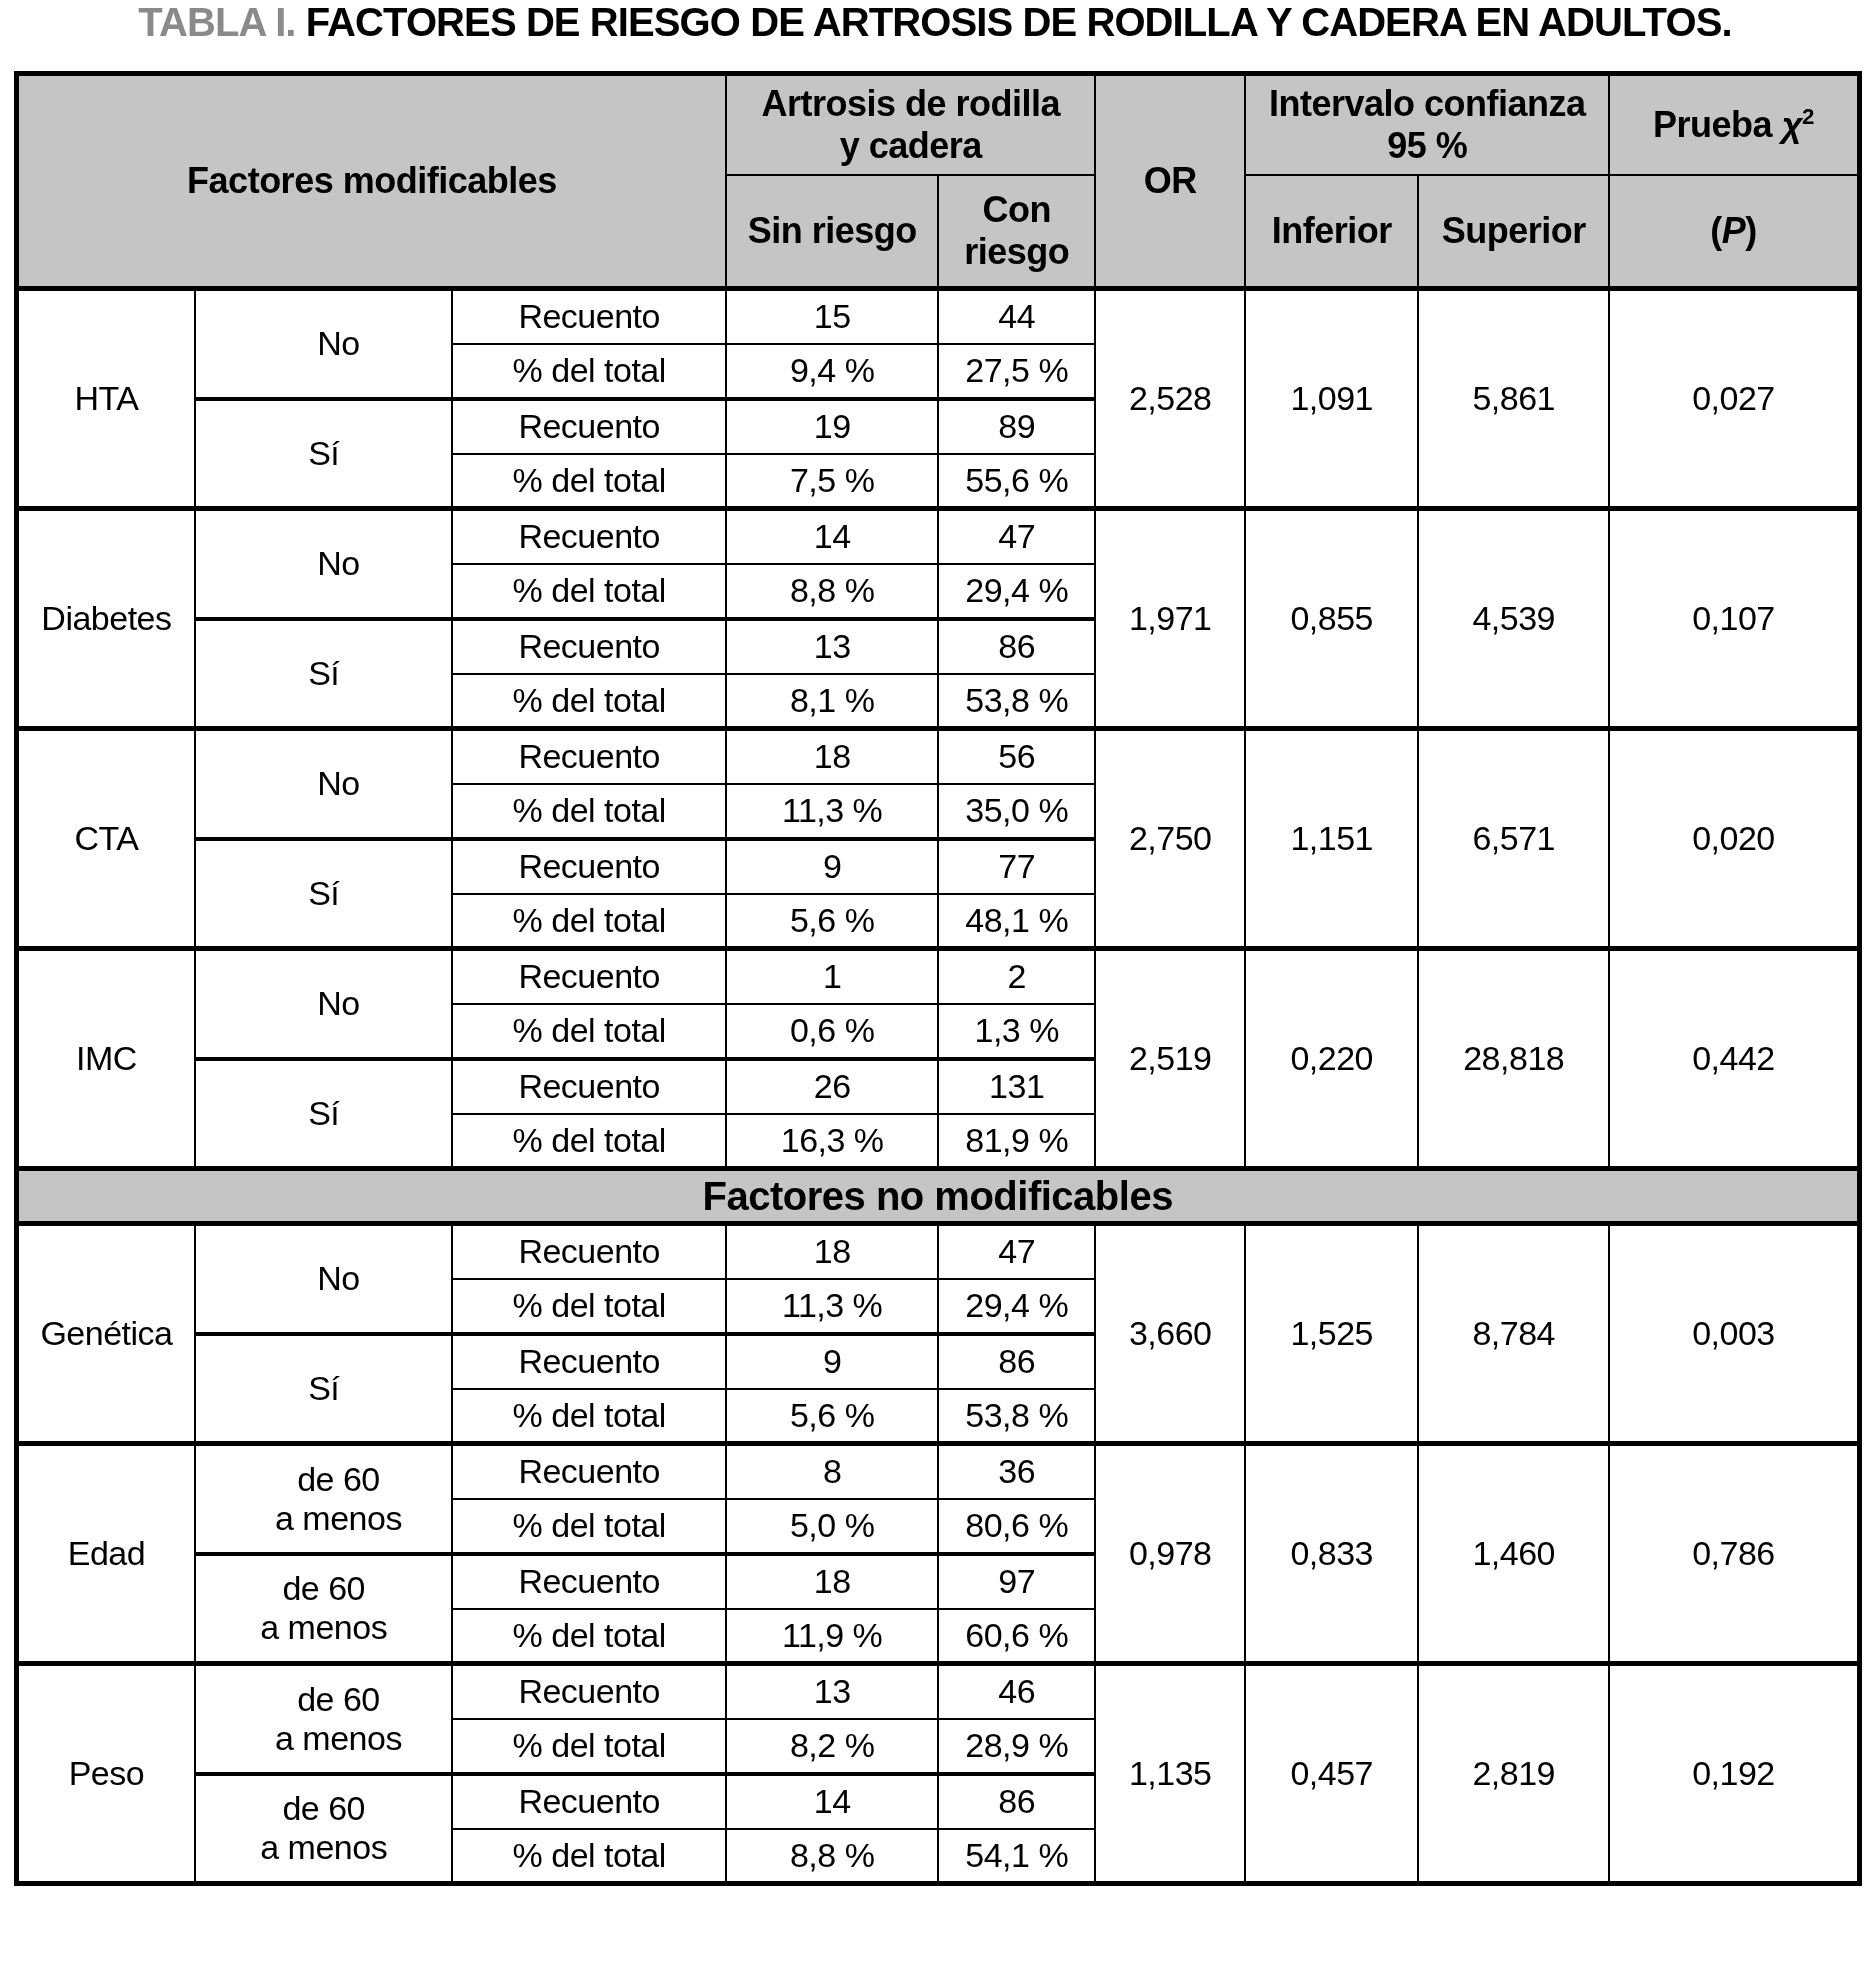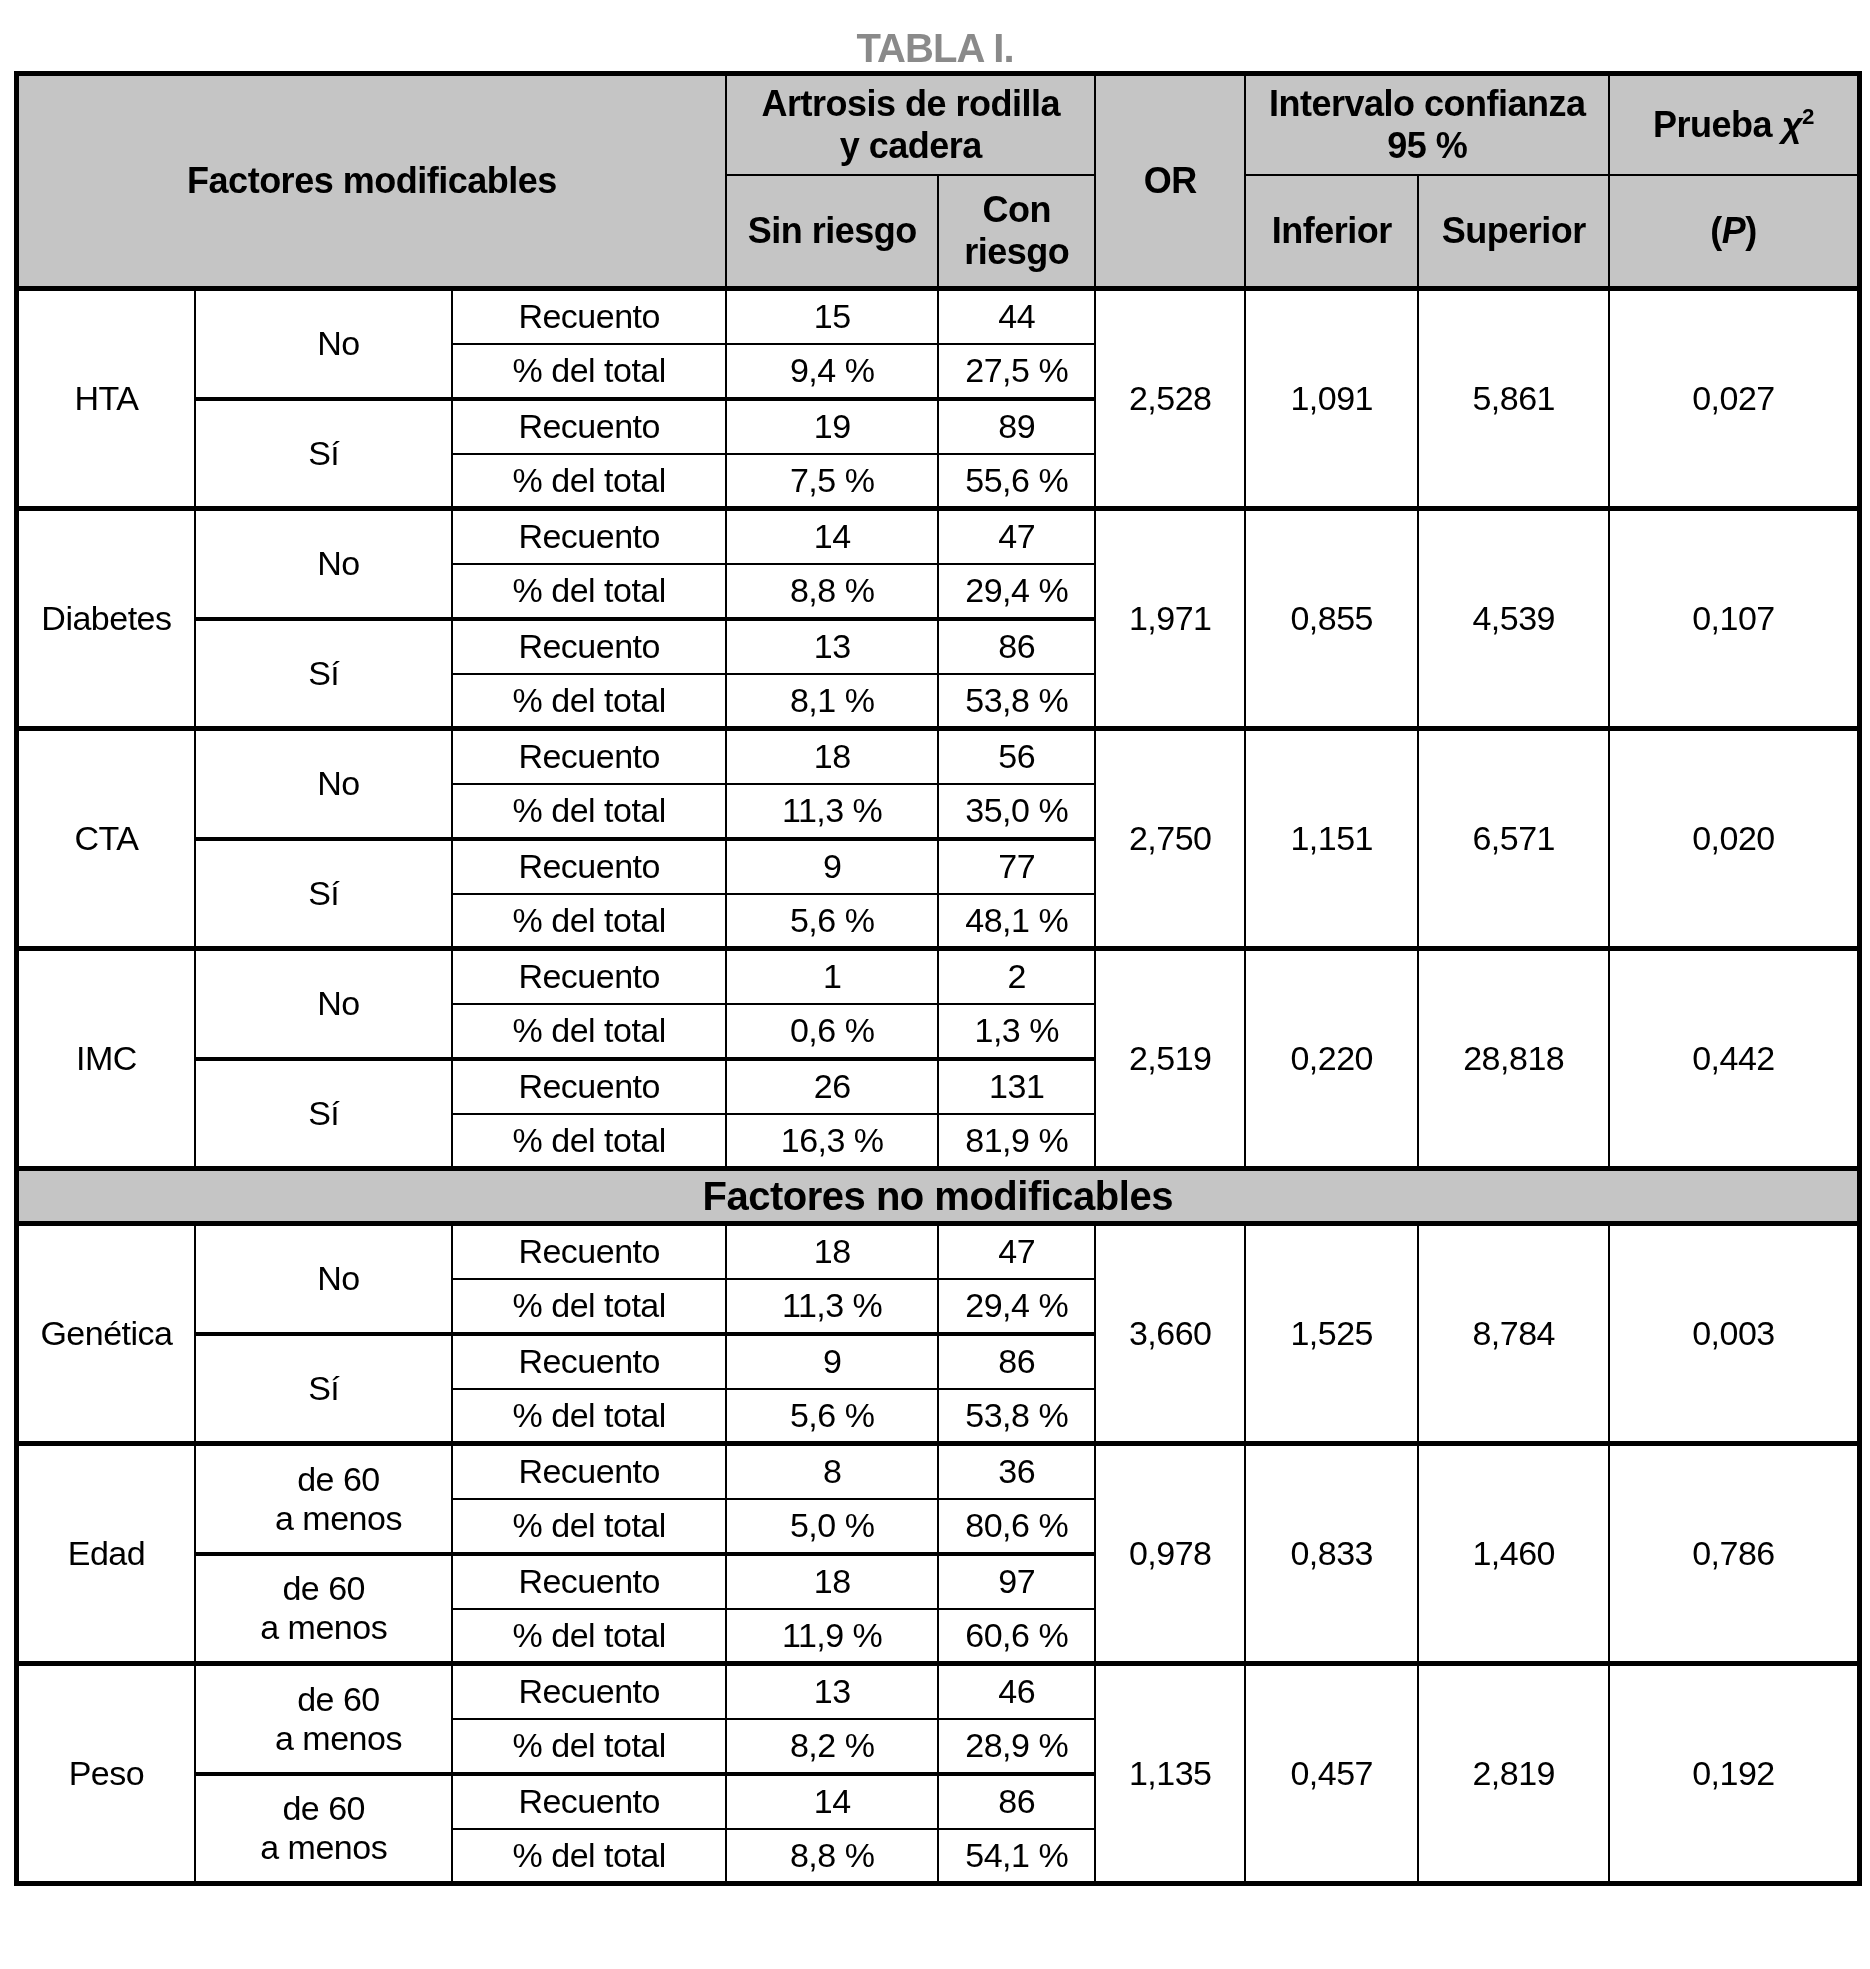--- a/index.html
+++ b/index.html
@@ -4,21 +4,21 @@
 <style>
   html, body { margin: 0; padding: 0; background: #fff; }
   body {
     width: 1870px; height: 1970px;
     font-family: "Liberation Sans", "DejaVu Sans", sans-serif;
     color: #000;
   }
   * { box-sizing: border-box; }
   .title-bar {
     height: 71px;
-    display: flex; align-items: flex-end; justify-content: center;
+    display: flex; align-items: flex-start; justify-content: center;
     font-size: 40px; font-weight: bold; letter-spacing: -0.9px;
     white-space: pre;
     border-radius: 27px;
   }
   .title-bar .tag { color: var(--title_gray, #8a8a8a); }
   table {
     border-collapse: collapse; table-layout: fixed;
     width: 1843px; margin-left: 13.7px;
     border: 5.5px solid var(--border, #000);
   }
@@ -42,21 +42,21 @@
   }
   .pre { white-space: pre-line; margin-left: 24px; }
   td.lvl-sep { border-bottom: 4.6px solid var(--border, #000); padding-left: 35px; }
   tr.r-sep > td { border-bottom: 4.6px solid var(--border, #000); }
   sup { font-size: 62%; vertical-align: super; line-height: 0; }
   .it { font-style: italic; }
 </style>
 </head>
 <body>
 
-<div class="title-bar"><span class="tag">TABLA I.</span></div>
+<div class="title-bar"><span class="tag">TABLA I.</span><span> FACTORES DE RIESGO DE ARTROSIS DE RODILLA Y CADERA EN ADULTOS.</span></div>
 
 <table id="risk-table">
   <colgroup>
     <col style="width:179px">
       <col style="width:257px">
       <col style="width:274px">
     <col style="width:212px">
       <col style="width:157px">
       <col style="width:150px">
     <col style="width:173px">

